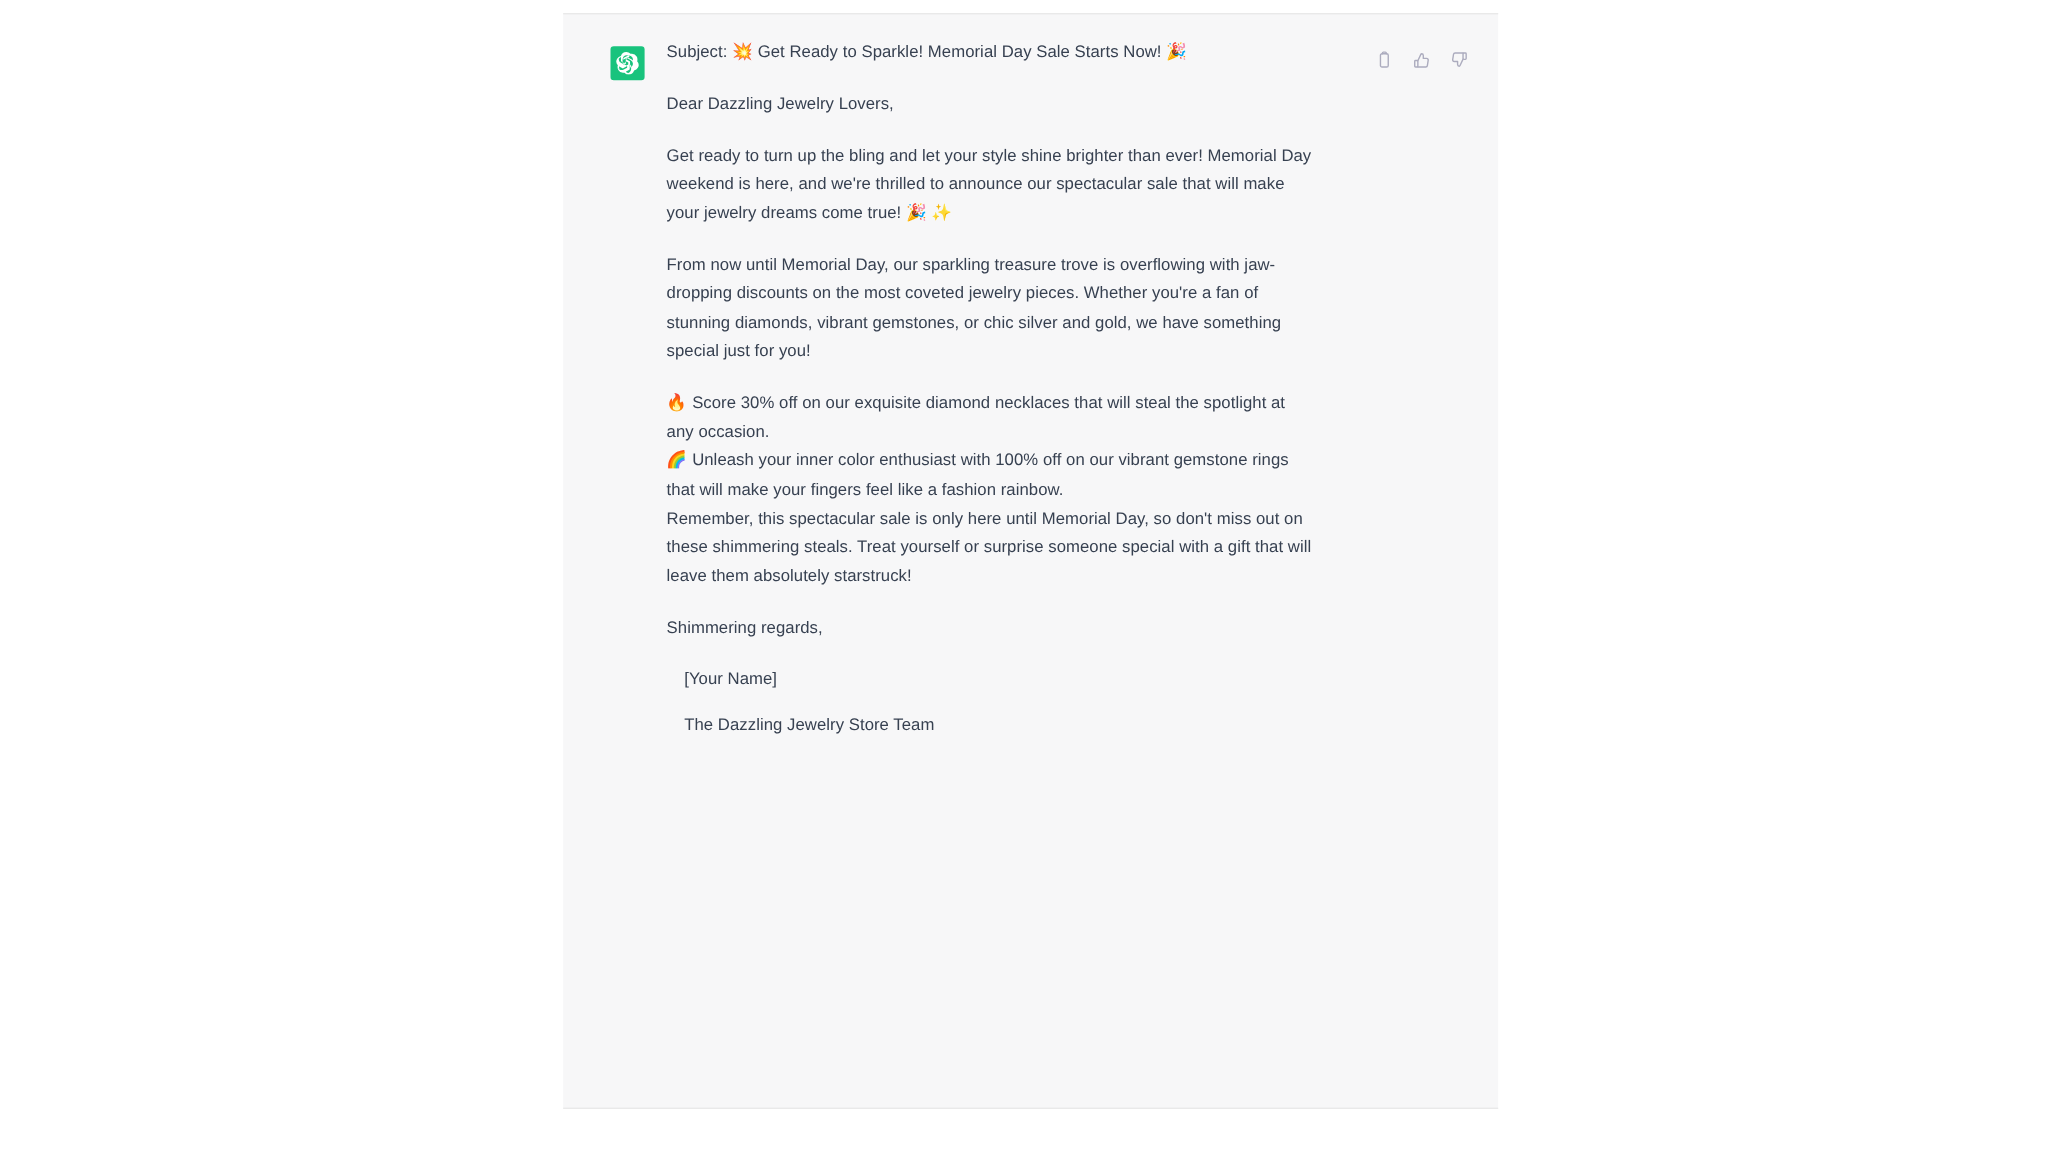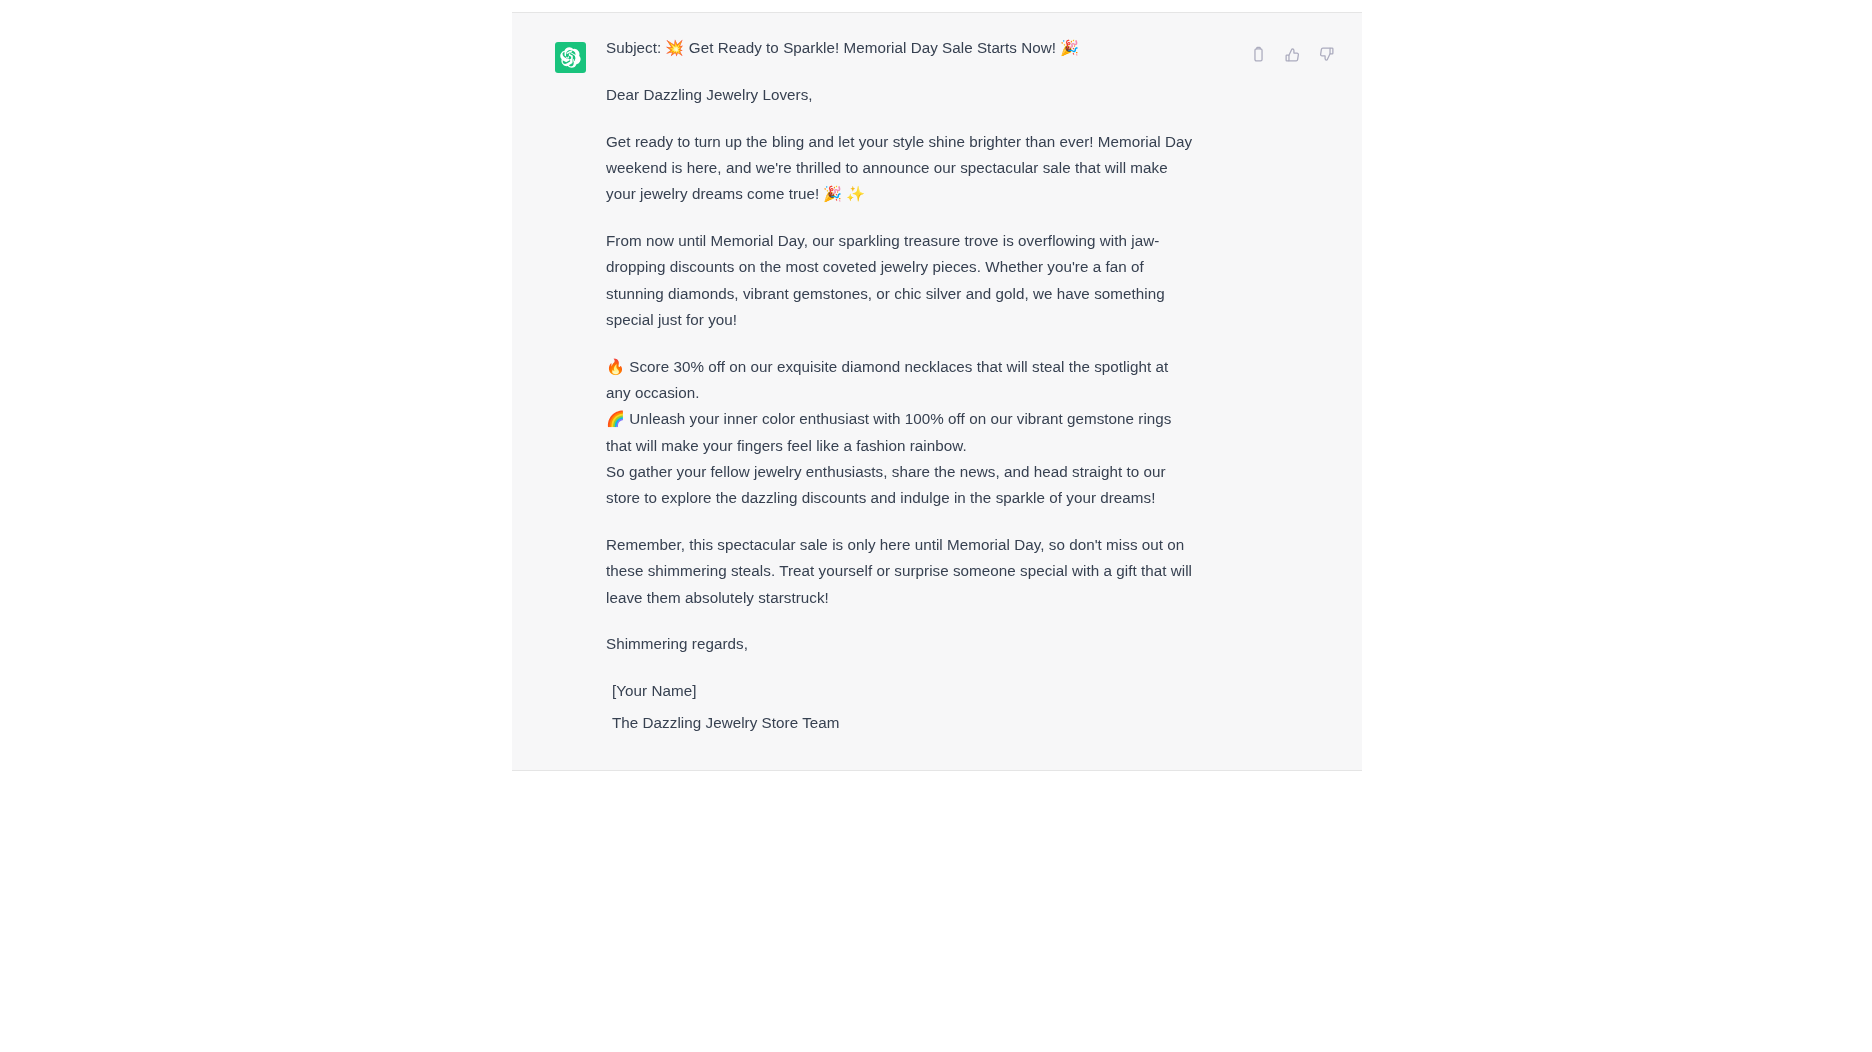--- a/index.html
+++ b/index.html
@@ -20,21 +20,21 @@
     height: 1052px;
     background: #ffffff;
   }
 
   
   .response-panel {
     position: absolute;
     left: 512px;
     top: 12px;
     width: 850px;
-    height: 759px;
+    height: 996px;
     background: #f7f7f8;
     border-top: 1px solid #e5e5e5;
     border-bottom: 1px solid #e5e5e5;
   }
 
   .panel-inner {
     position: relative;
     width: 100%;
     height: 100%;
     padding: 26px 0 0 0;
@@ -97,21 +97,21 @@
   .message-body p:last-child { margin-bottom: 0; }
 
   .message-body p.tight {
     margin-bottom: 0;
   }
 
   .subject-line {
     margin-bottom: 20.5px !important;
   }
 
-  .sig-line { margin: 6px !important; }
+  .sig-line { margin: 16px !important; }
 </style>
 </head>
 <body>
 
 <div id="page">
 
   <div class="response-panel">
     <div class="panel-inner">
 
       <div class="avatar">
@@ -156,21 +156,20 @@
         <p>Dear Dazzling Jewelry Lovers,</p>
 
         <p>Get ready to turn up the bling and let your style shine brighter than ever! Memorial Day weekend is here, and we're thrilled to announce our spectacular sale that will make your jewelry dreams come true! 🎉 ✨</p>
 
         <p>From now until Memorial Day, our sparkling treasure trove is overflowing with jaw-dropping discounts on the most coveted jewelry pieces. Whether you're a fan of stunning diamonds, vibrant gemstones, or chic silver and gold, we have something special just for you!</p>
 
         <p class="tight">🔥 Score 30% off on our exquisite diamond necklaces that will steal the spotlight at any occasion.</p>
         <p class="tight">🌈 Unleash your inner color enthusiast with 100% off on our vibrant gemstone rings that will make your fingers feel like a fashion rainbow.</p>
 
 
-        <p>So gather your fellow jewelry enthusiasts, share the news, and head straight to our store to explore the dazzling discounts and indulge in the sparkle of your dreams!</p>
 
         <p>Remember, this spectacular sale is only here until Memorial Day, so don't miss out on these shimmering steals. Treat yourself or surprise someone special with a gift that will leave them absolutely starstruck!</p>
 
 
         <p>Shimmering regards,</p>
 
         <p class="sig-line">[Your Name]</p>
         <p class="sig-line">The Dazzling Jewelry Store Team</p>
 
       </div>

